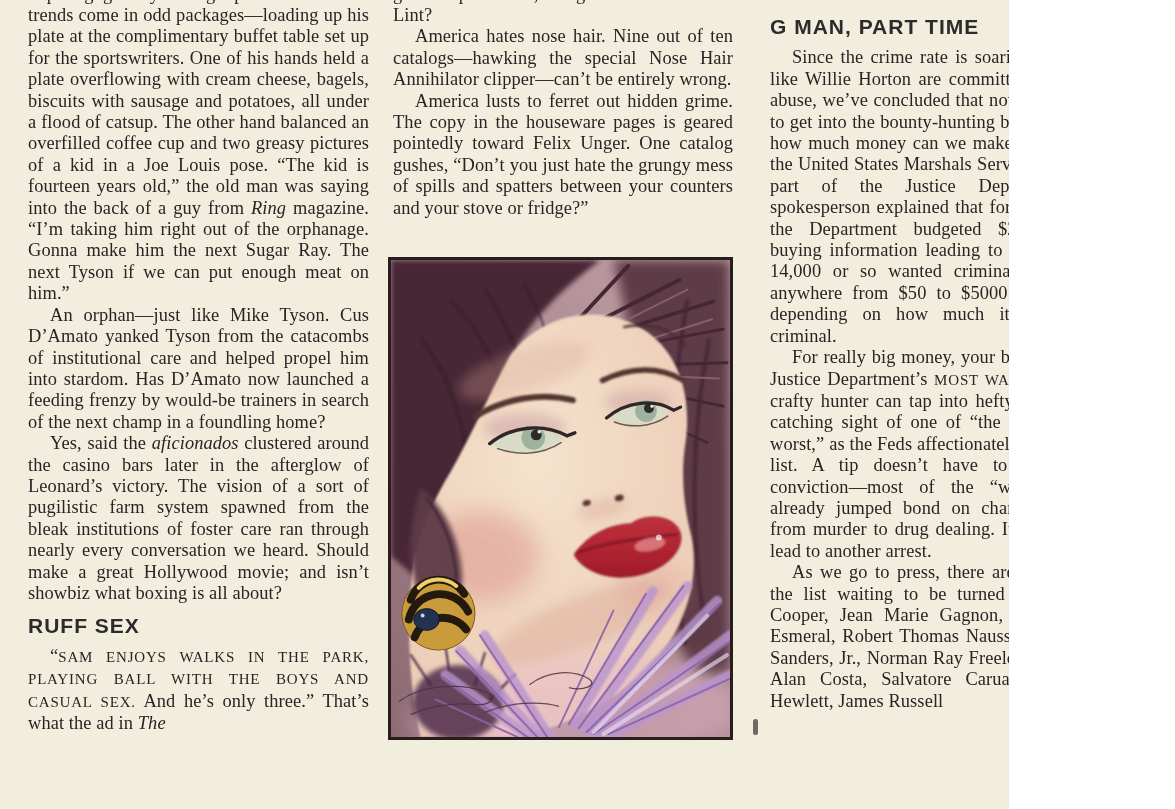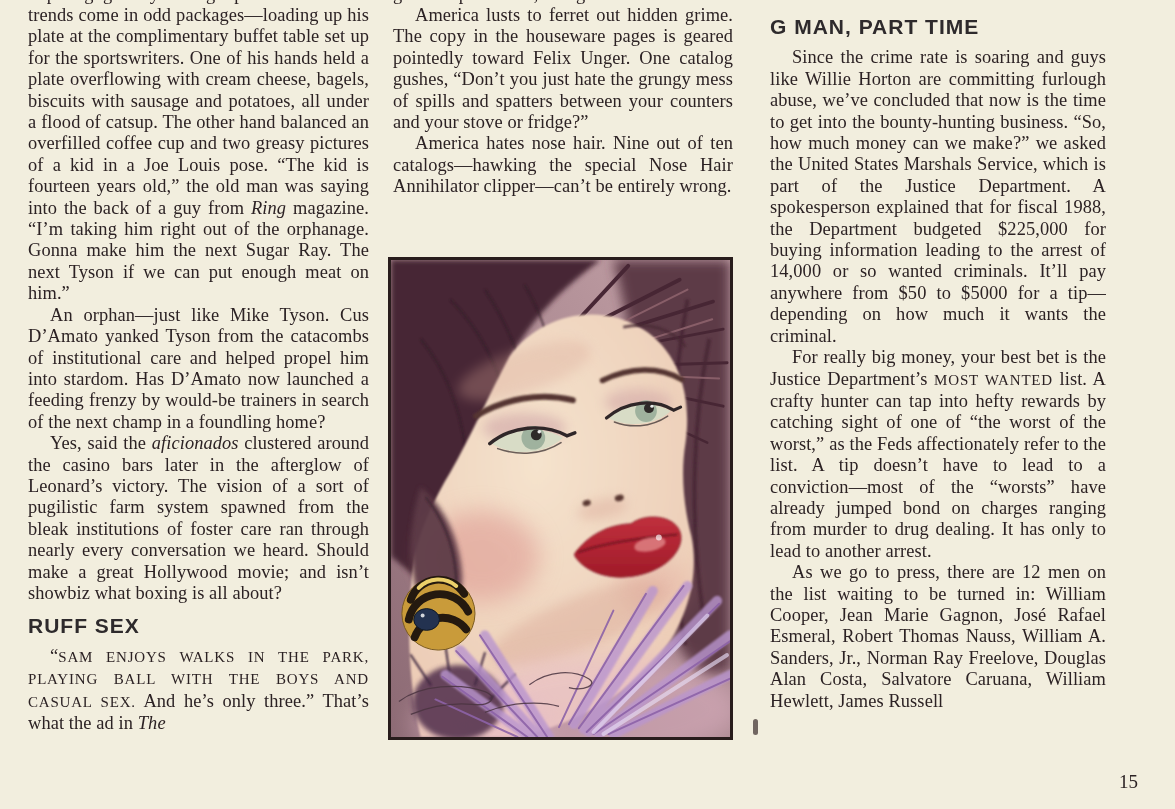--- a/index.html
+++ b/index.html
@@ -1,17 +1,17 @@
 <!DOCTYPE html>
 <html style="--paper: #f2eede; --ink: #2c2224; --heading_ink: #2e2a2c; --frame: #281c1c;"><head>
 <meta charset="utf-8">
 <style>
   html,body{margin:0;padding:0;}
   .page{
-    position:relative; width:1175px; height:809px; overflow:hidden;
+    position:relative; width:1009px; height:809px; overflow:hidden;
     background:var(--paper,#f2eede);
     color:var(--ink,#2c2224);
     font-family:"Liberation Serif", serif;
   }
   .col{
     position:absolute; top:0;
     text-align:justify;
     font-size:18.4px; line-height:21.4px;
     letter-spacing:.1px;
   }
@@ -55,22 +55,23 @@
     <p class="para indent"><span class="run-normal">An orphan—just like Mike Tyson. Cus D’Amato yanked Tyson from the catacombs of institutional care and helped propel him into stardom. Has D’Amato now launched a feeding frenzy by would-be trainers in search of the next champ in a foundling home?</span></p>
     <p class="para indent"><span class="run-normal">Yes, said the </span><span class="run-italic">aficionados</span><span class="run-normal"> clustered around the casino bars later in the afterglow of Leonard’s victory. The vision of a sort of pugilistic farm system spawned from the bleak institutions of foster care ran through nearly every conversation we heard. Should make a great Hollywood movie; and isn’t showbiz what boxing is all about?</span></p>
     <h2 class="heading">RUFF SEX</h2>
     <p class="para indent"><span class="run-normal">“</span><span class="run-smallcaps">SAM ENJOYS WALKS IN THE PARK, PLAYING BALL WITH THE BOYS AND CASUAL SEX.</span><span class="run-normal"> And he’s only three.” That’s what the ad in </span><span class="run-italic">The</span></p>
   </section>
 
   <section class="col" id="col-mid">
     <div class="cutoff">
         <span>g&nbsp;&nbsp;&nbsp;&nbsp;&nbsp;&nbsp;&nbsp;&nbsp;&nbsp;&nbsp;&nbsp;&nbsp;p&nbsp;&nbsp;&nbsp;&nbsp;&nbsp;&nbsp;&nbsp;&nbsp;&nbsp;&nbsp;&nbsp;&nbsp;&nbsp;&nbsp;,&nbsp;&nbsp;&nbsp;&nbsp;&nbsp;&nbsp;&nbsp;&nbsp;g</span>
       </div>
+    <p class="para"><span class="run-normal">Lint?</span></p>
+    <p class="para indent"><span class="run-normal">America hates nose hair. Nine out of ten catalogs—hawking the special Nose Hair Annihilator clipper—can’t be entirely wrong.</span></p>
     <p class="para indent"><span class="run-normal">America lusts to ferret out hidden grime. The copy in the houseware pages is geared pointedly toward Felix Unger. One catalog gushes, “Don’t you just hate the grungy mess of spills and spatters between your counters and your stove or fridge?”</span></p>
-    <p class="para indent"><span class="run-normal">America hates nose hair. Nine out of ten catalogs—hawking the special Nose Hair Annihilator clipper—can’t be entirely wrong.</span></p>
   </section>
 
   <section class="col" id="col-right">
     <h2 class="heading">G MAN, PART TIME</h2>
     <p class="para indent"><span class="run-normal">Since the crime rate is soaring and guys like Willie Horton are committing furlough abuse, we’ve concluded that now is the time to get into the bounty-hunting business. “So, how much money can we make?” we asked the United States Marshals Service, which is part of the Justice Department. A spokesperson explained that for fiscal 1988, the Department budgeted $225,000 for buying information leading to the arrest of 14,000 or so wanted criminals. It’ll pay anywhere from $50 to $5000 for a tip—depending on how much it wants the criminal.</span></p>
     <p class="para indent"><span class="run-normal">For really big money, your best bet is the Justice Department’s </span><span class="run-smallcaps">MOST WANTED</span><span class="run-normal"> list. A crafty hunter can tap into hefty rewards by catching sight of one of “the worst of the worst,” as the Feds affectionately refer to the list. A tip doesn’t have to lead to a conviction—most of the “worsts” have already jumped bond on charges ranging from murder to drug dealing. It has only to lead to another arrest.</span></p>
     <p class="para indent"><span class="run-normal">As we go to press, there are 12 men on the list waiting to be turned in: William Cooper, Jean Marie Gagnon, José Rafael Esmeral, Robert Thomas Nauss, William A. Sanders, Jr., Norman Ray Freelove, Douglas Alan Costa, Salvatore Caruana, William Hewlett, James Russell</span></p>
   </section>
 
   <figure class="illustration">

